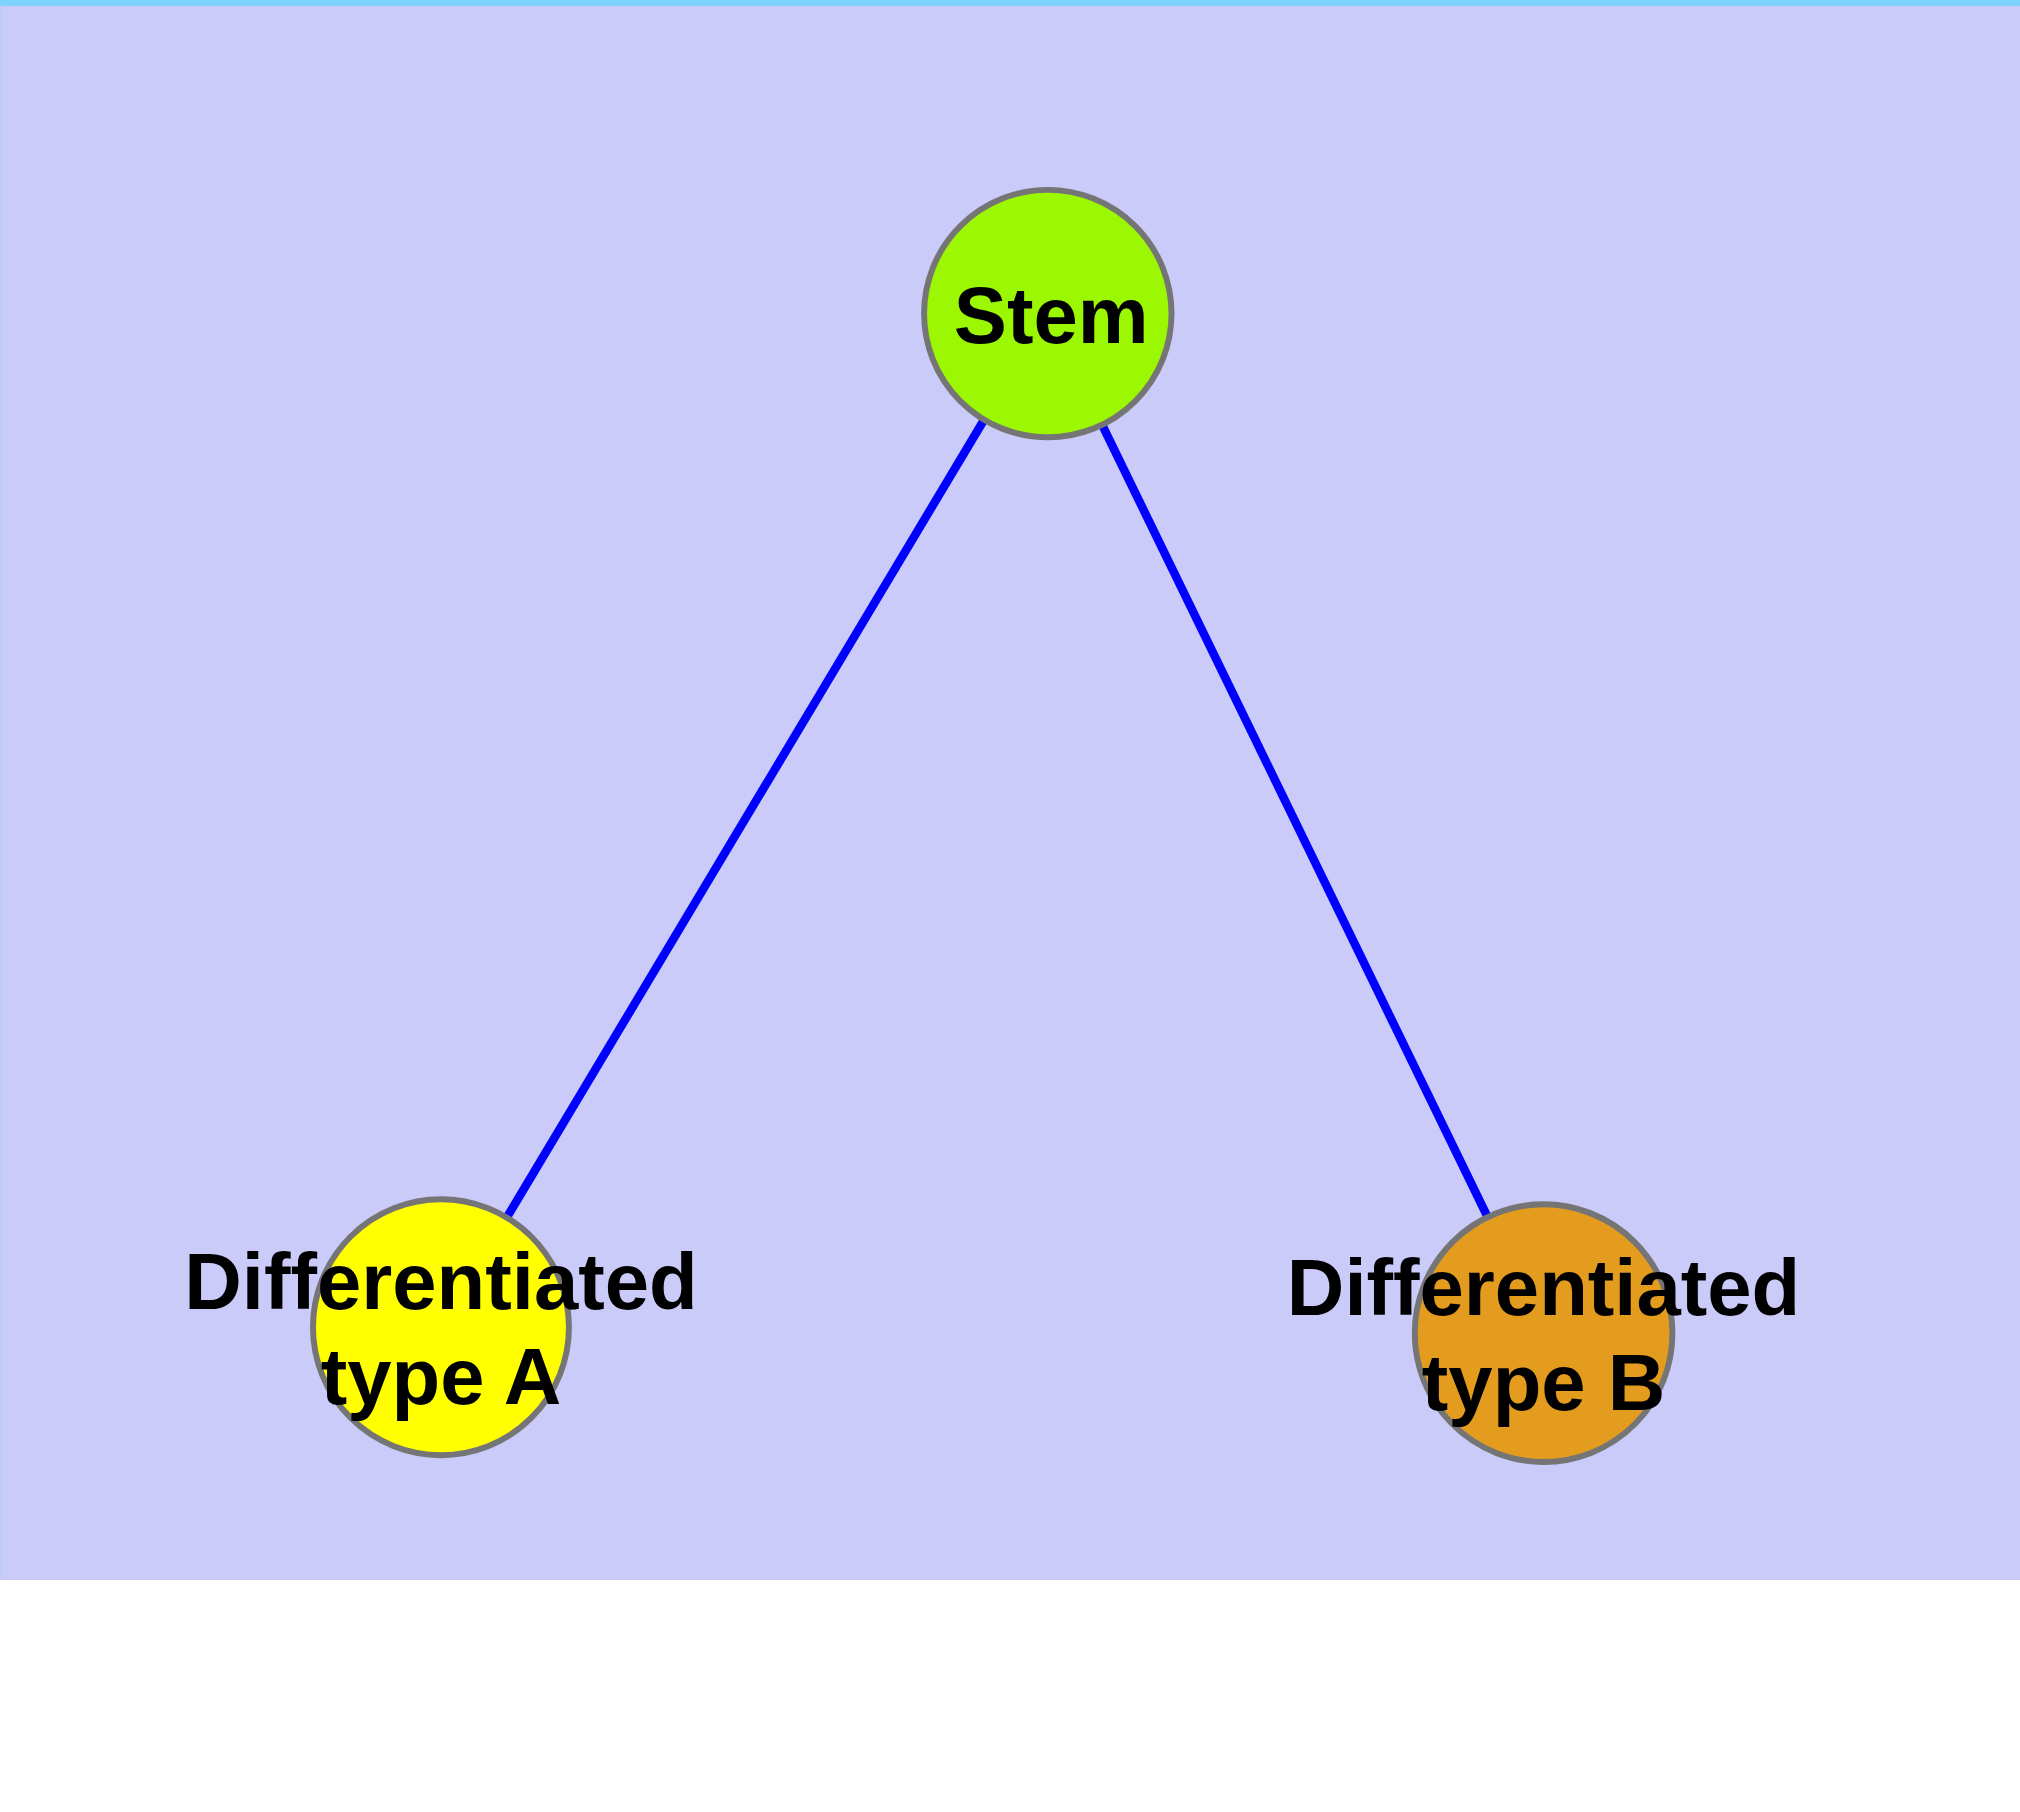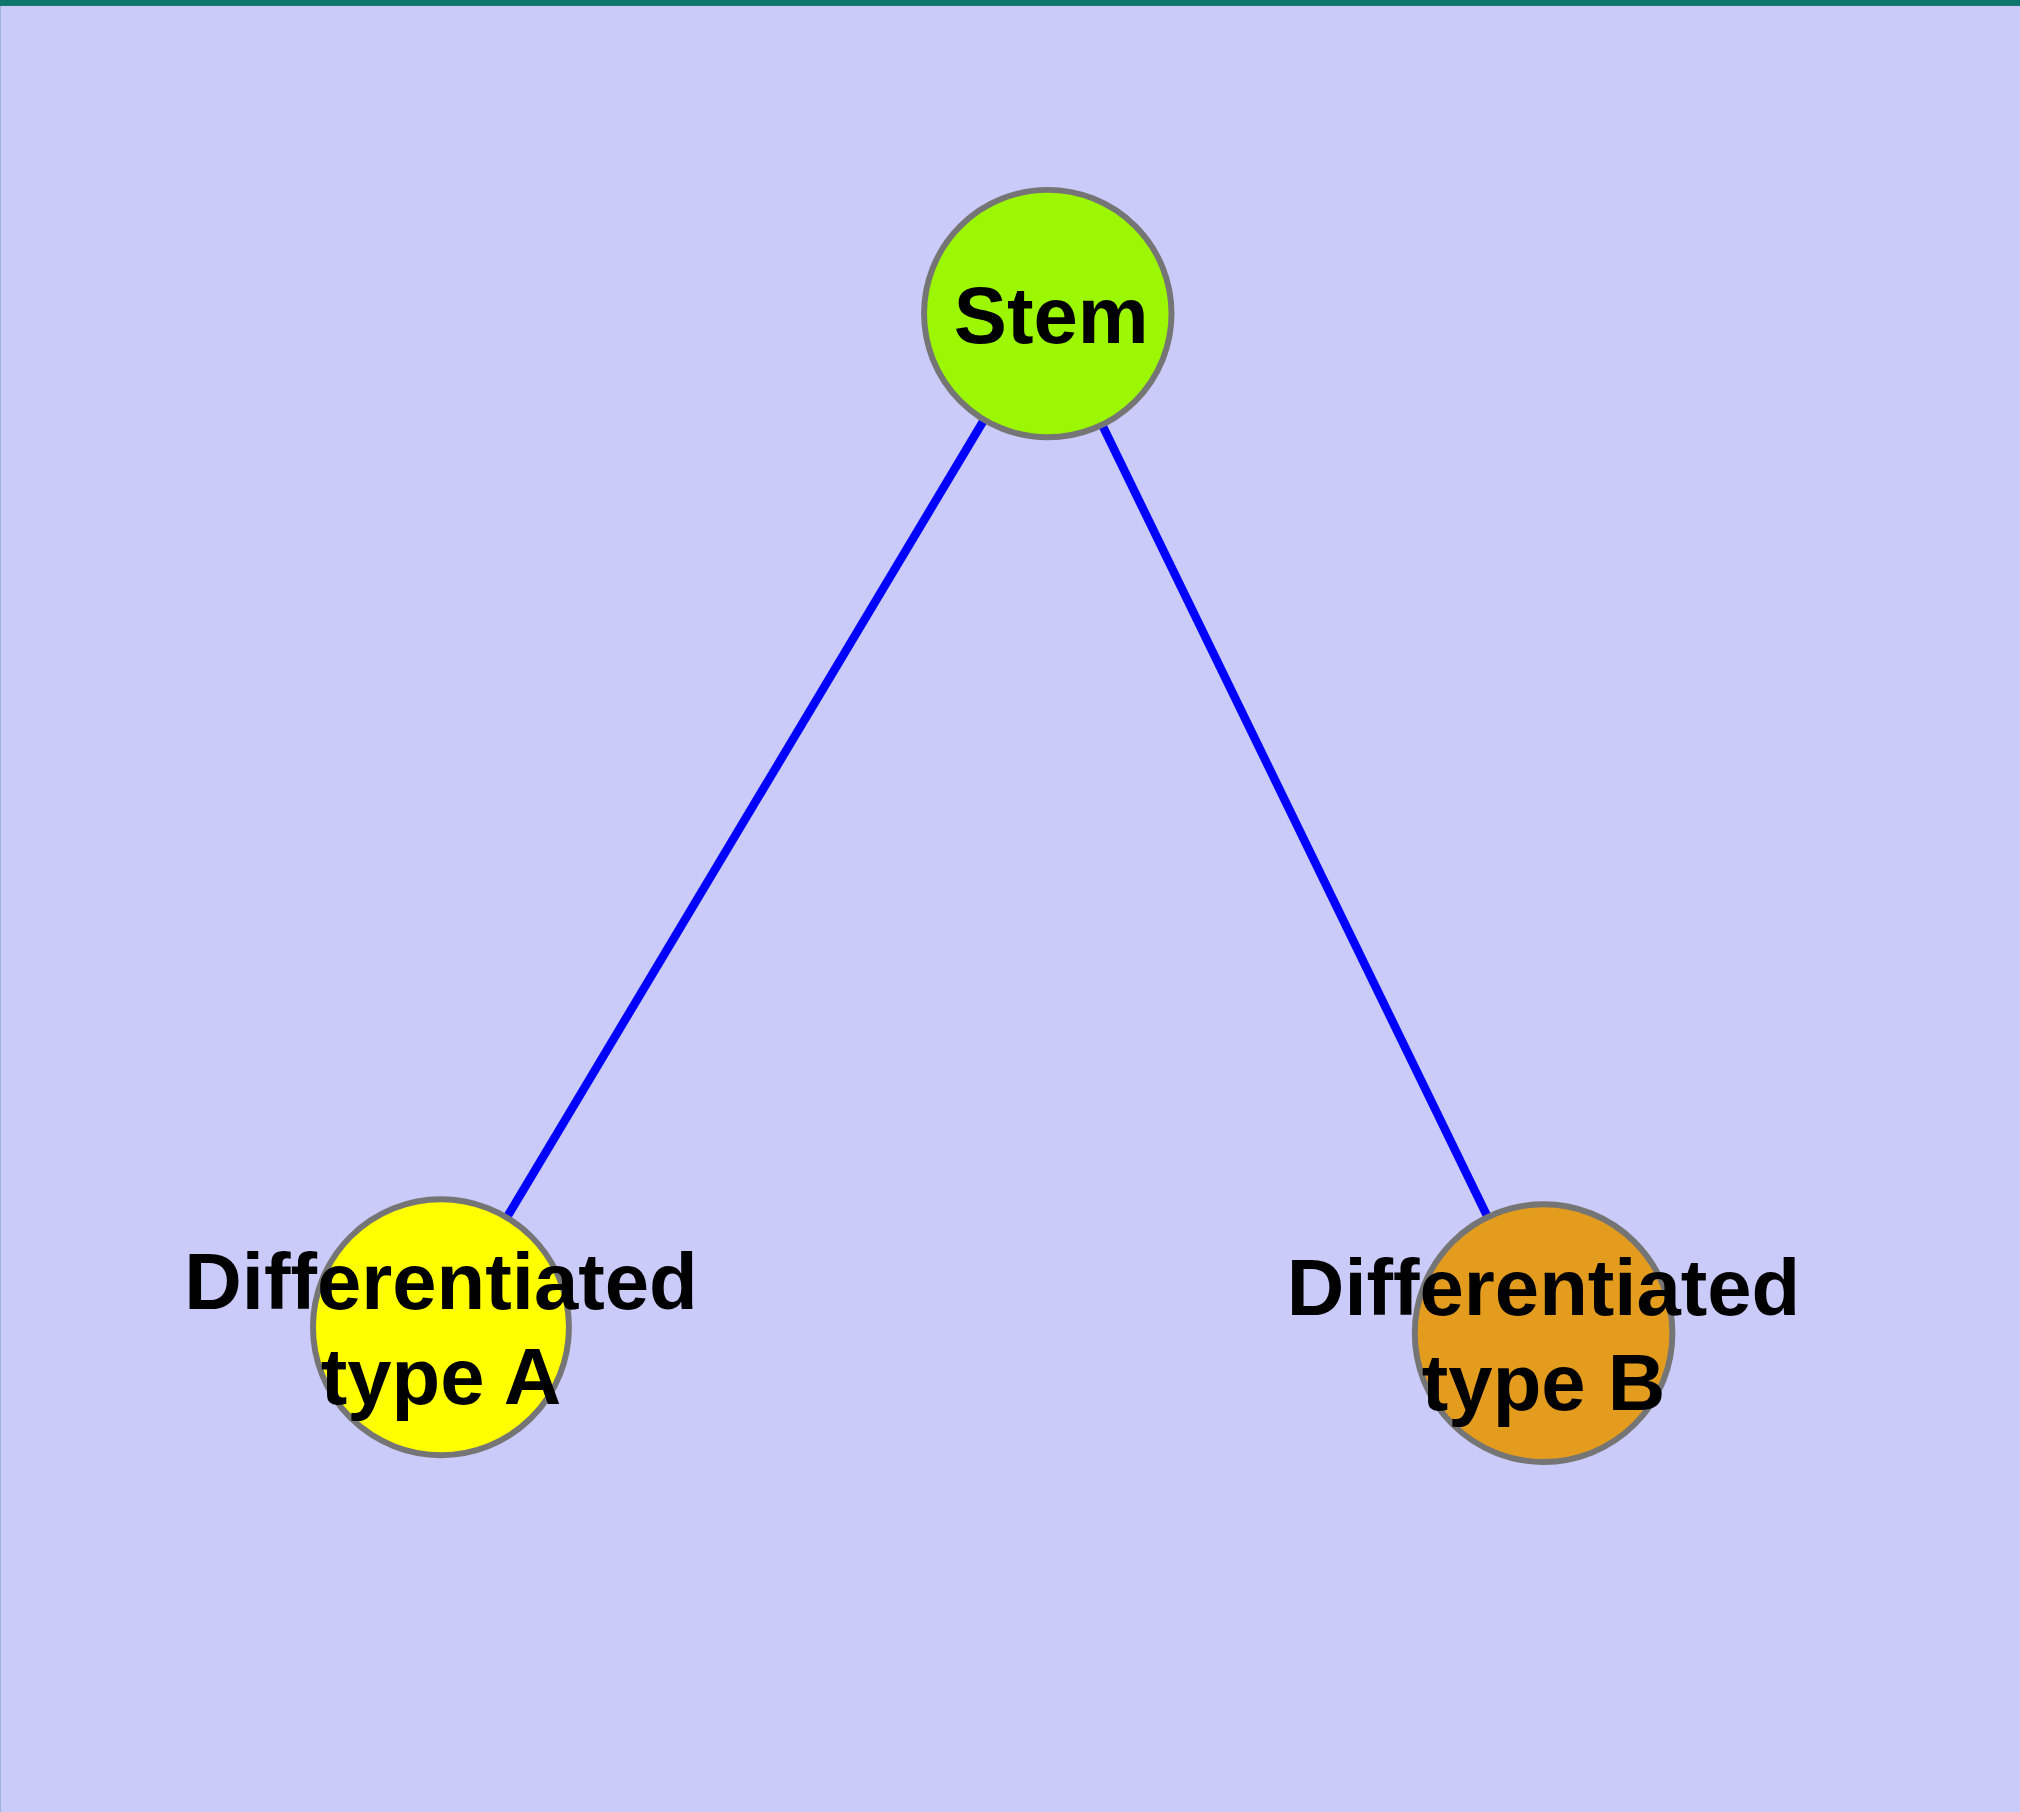--- a/index.html
+++ b/index.html
@@ -3,22 +3,22 @@
 <meta charset="utf-8">
 <style>
   html, body {
     margin: 0;
     padding: 0;
     background: #ffffff;
   }
   .stage {
     position: relative;
     width: 2021px;
-    height: 1812px;
-    background: #0f766e;
+    height: 1580px;
+    background: #7dd3fc;
     overflow: hidden;
   }
   svg { display: block; }
   .node-label {
     font-family: "Liberation Sans", sans-serif;
     font-weight: bold;
     font-size: 94px;
     text-anchor: middle;
   }
 </style>

